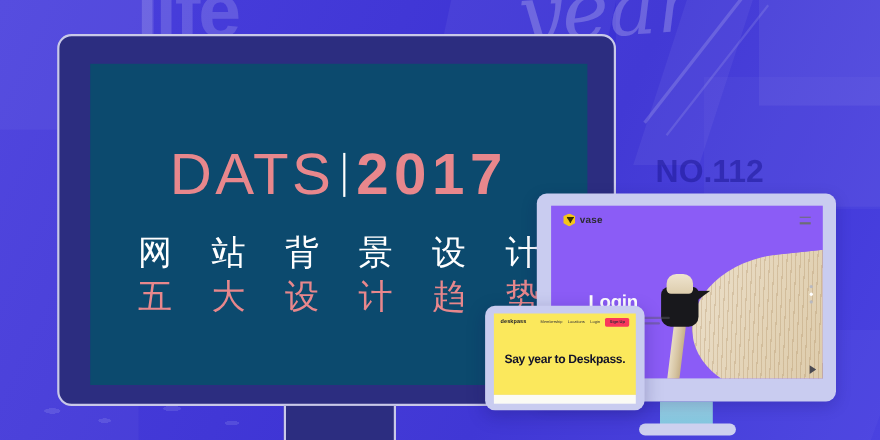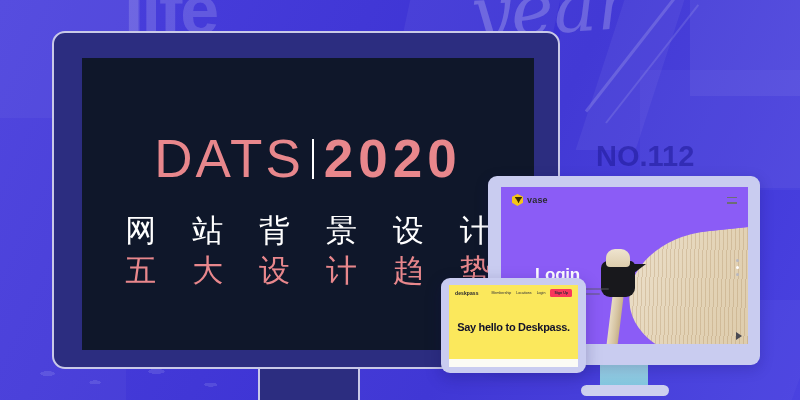--- a/index.html
+++ b/index.html
@@ -103,21 +103,21 @@
     width: 508px; height: 338px;
     background: #2c2d80;
     border: 2px solid #c9c9e8;
     border-radius: 13px;
     box-sizing: border-box;
   }
   .monitor-screen {
     position: absolute;
     left: 28px; top: 25px;
     width: 452px; height: 292px;
-    background: #0f172a;
+    background: #0c4a6e;
     overflow: hidden;
   }
   .monitor-neck {
     position: absolute;
     left: 258px; top: 369px;
     width: 98px; height: 31px;
     background: #2c2d80;
     border-left: 2px solid #c9c9e8;
     border-right: 2px solid #c9c9e8;
   }
@@ -416,21 +416,21 @@
   <div class="bg-word-script">year</div>
   <div class="bg-word-no">NO.112</div>
   <div class="bg-watermark"></div>
 
   <div class="monitor">
     <div class="monitor-screen">
       <div class="screen-inner">
         <div class="title-row">
           <span class="title-dats">DATS</span>
           <span class="title-sep"></span>
-          <span class="title-year">2020</span>
+          <span class="title-year">2017</span>
         </div>
         <div class="cn-line cn-line-1">网 站 背 景 设 计</div>
         <div class="cn-line cn-line-2">五 大 设 计 趋 势</div>
       </div>
     </div>
   </div>
   <div class="monitor-neck"></div>
 
   <div class="desk-neck"></div>
   <div class="desk-foot"></div>
@@ -473,18 +473,18 @@
     <div class="laptop-screen">
       <div class="dp-topbar">
         <div class="dp-logo">deskpass</div>
         <div class="dp-nav">
           <span>Membership</span>
           <span>Locations</span>
           <span>Login</span>
           <span class="dp-cta">Sign Up</span>
         </div>
       </div>
-      <div class="dp-headline">Say hello to Deskpass.</div>
+      <div class="dp-headline">Say year to Deskpass.</div>
     </div>
     <div class="laptop-base"></div>
   </div>
 
 </div>
 
 </body></html>

